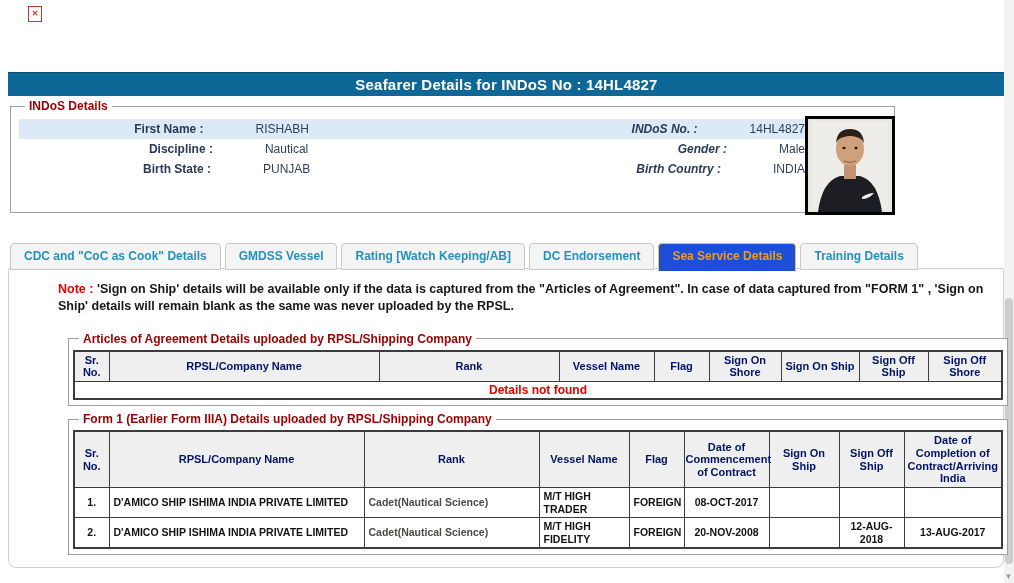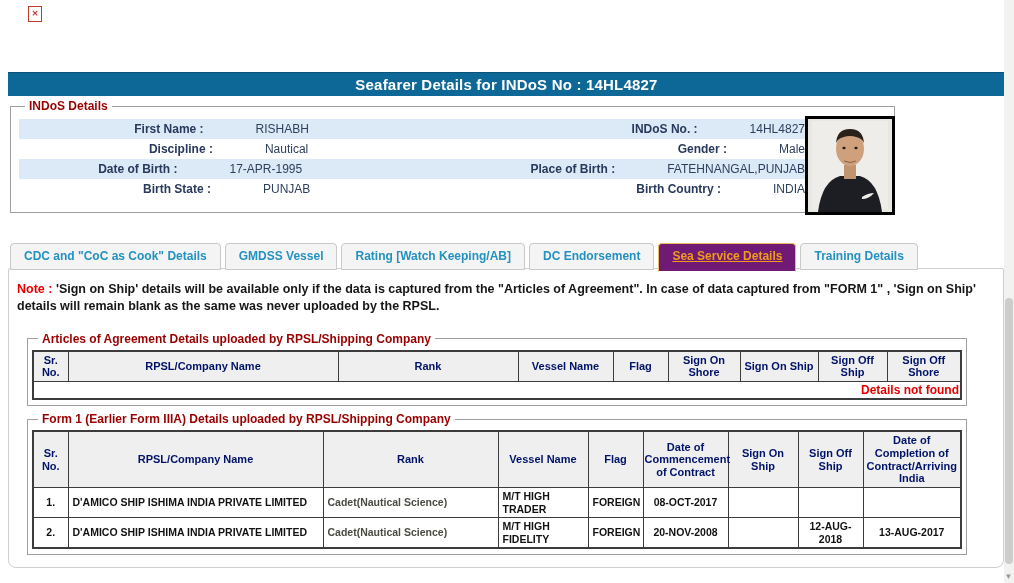--- a/index.html
+++ b/index.html
@@ -22,58 +22,57 @@
   }
   
   fieldset{border:1px solid #9f9f9f;margin:0;box-sizing:border-box;}
   legend{color:#990000;font-weight:bold;font-size:12px;padding:0 4px;margin-left:6px;}
   .indos-fs{position:absolute;left:10px;top:99px;width:885px;height:114px;padding:6px 8px 8px;background:#fff;}
   .d-rows{width:786px;}
   .d-row{display:flex;height:20px;line-height:20px;font-size:12px;gap:44px;}
   .d-row.alt{background:#dce9f6;}
   .lbl{font-weight:bold;color:#28395c;text-align:right;white-space:nowrap;}
   .val{color:#2e3f5e;padding-left:8px;white-space:nowrap;}
-  .l1{width:218px;} .v1{width:242px;} .l2{width:228px;} .v2{flex:1;}
+  .l1{width:218px;} .v1{width:242px;} .l2{width:228px;font-style:italic;} .v2{flex:1;}
   
   .photo{
     position:absolute;left:805px;top:116px;width:84px;height:93px;
     border:3px solid #000;background:#e9e7e2;box-sizing:content-box;
   }
   .photo svg{display:block;}
   
   .tabs{position:absolute;left:10px;top:243px;display:flex;gap:4px;z-index:3;}
   .tab{
     background:#f4f4f4;border:1px solid #c9c9c9;border-radius:4px 4px 0 0;
     padding:0 13px;font-size:12px;font-weight:bold;color:#2492c0;
     height:25px;line-height:24px;cursor:pointer;white-space:nowrap;
   }
   .tab.active{
-    background:#701a75;color:#f09b1c;border:1px solid #eebd5b;border-bottom:1px solid #ffffff;
+    background:#1d4ed8;color:#f09b1c;border:1px solid #eebd5b;border-bottom:1px solid #ffffff;
     height:27px;
-    text-decoration:underline;
   }
   
   .panel{
     position:absolute;left:8px;top:268px;width:996px;height:300px;
     background:#fff;border:1px solid #cfcfcf;border-radius:2px 2px 8px 8px;
-    box-sizing:border-box;z-index:1;
+    box-sizing:border-box;z-index:1;padding-left:41px;
   }
   .note{margin:12px 8px 0 8px;font-size:12.5px;font-weight:bold;color:#161616;line-height:1.35;}
   .note-prefix{color:#e60000;}
   .inner-fs{margin:17px 0 0 18px;width:938px;padding:4px 4px 5px;background:#fff;}
   .inner-fs.form1{margin-top:6px;}
   table{border-collapse:collapse;table-layout:fixed;width:928px;border:2px solid #3c3c3c;}
   th{
     background:#efefef;color:#001368;font-weight:bold;font-size:11px;
     border:1px solid #3c3c3c;text-align:center;padding:2px 1px;line-height:1.15;
   }
   td{border:1px solid #3c3c3c;font-size:10.5px;font-weight:bold;color:#121212;padding:2px 4px;line-height:1.2;}
   td.c{text-align:center;}
   td.rank{color:#4b4b43;}
-  td.empty-msg{color:#e60000;font-size:12px;text-align:right;padding:1px;}
+  td.empty-msg{color:#e60000;font-size:12px;text-align:center;padding:1px;}
   .art-row td{height:14px;}
   .f1-row td{height:24px;}
   
   .vtrack{position:absolute;right:0;top:0;width:10px;height:583px;background:#f2f2f1;}
   .vthumb{position:absolute;right:1px;top:298px;width:8px;height:266px;background:#cdcdcd;border-radius:4px;}
   .varrow{position:absolute;right:1px;bottom:2px;width:9px;color:#9a9a9a;font-size:8px;line-height:8px;text-align:center;}
 </style>
 </head>
 <body>
 
@@ -88,26 +87,20 @@
       <span class="lbl l1">First Name :</span>
       <span class="val v1">RISHABH</span>
       <span class="lbl l2">INDoS No. :</span>
       <span class="val v2">14HL4827</span>
     </div>
     <div class="d-row">
       <span class="lbl l1">Discipline :</span>
       <span class="val v1">Nautical</span>
       <span class="lbl l2">Gender :</span>
       <span class="val v2">Male</span>
-    </div>
-    <div class="d-row alt">
-      <span class="lbl l1">Date of Birth :</span>
-      <span class="val v1">17-APR-1995</span>
-      <span class="lbl l2">Place of Birth :</span>
-      <span class="val v2">FATEHNANGAL,PUNJAB</span>
     </div>
     <div class="d-row">
       <span class="lbl l1">Birth State :</span>
       <span class="val v1">PUNJAB</span>
       <span class="lbl l2">Birth Country :</span>
       <span class="val v2">INDIA</span>
     </div>
   </div>
 </fieldset>
 

